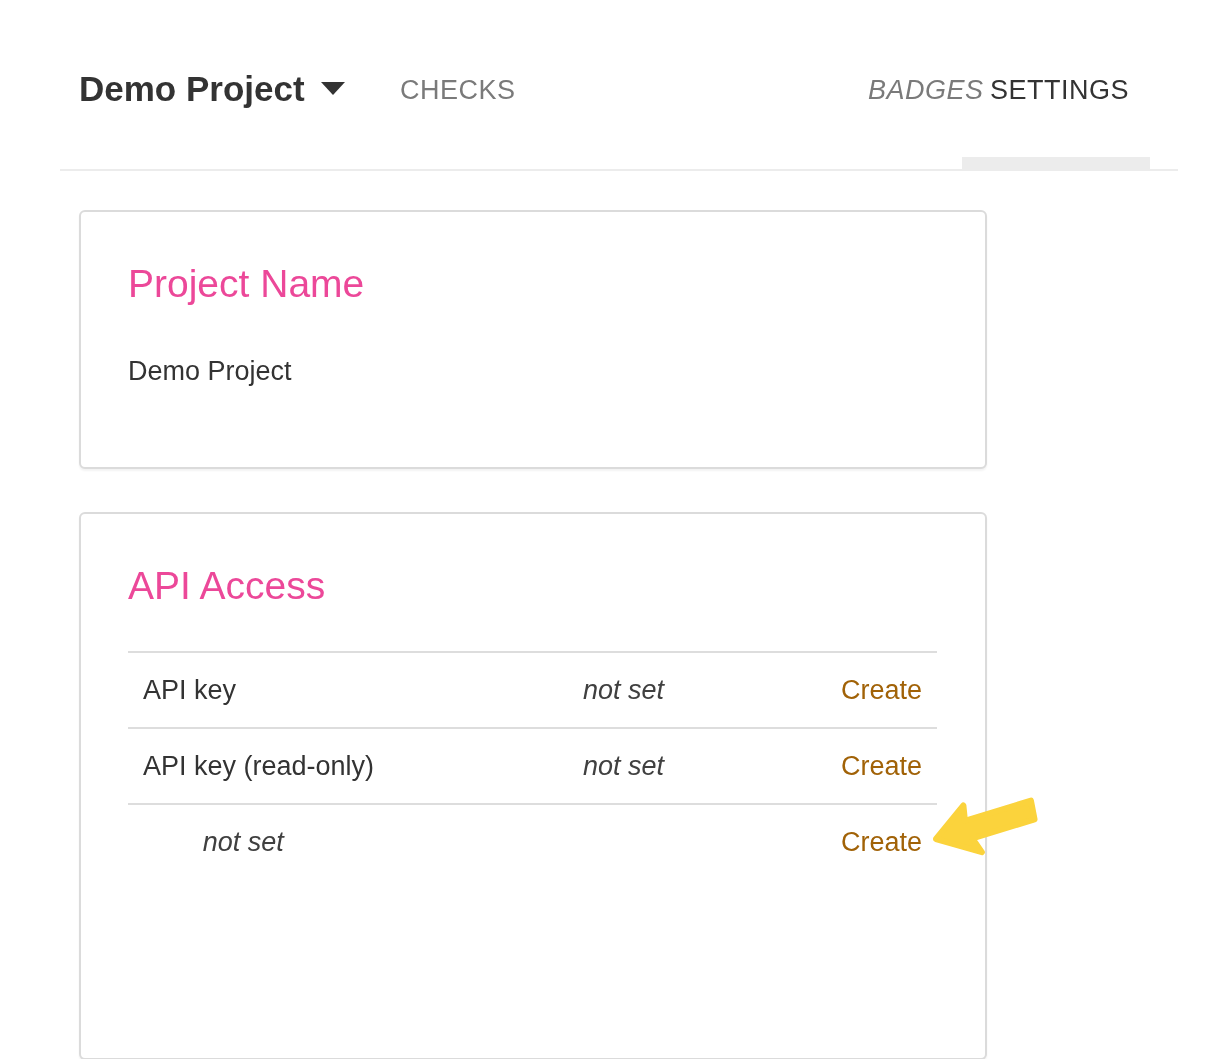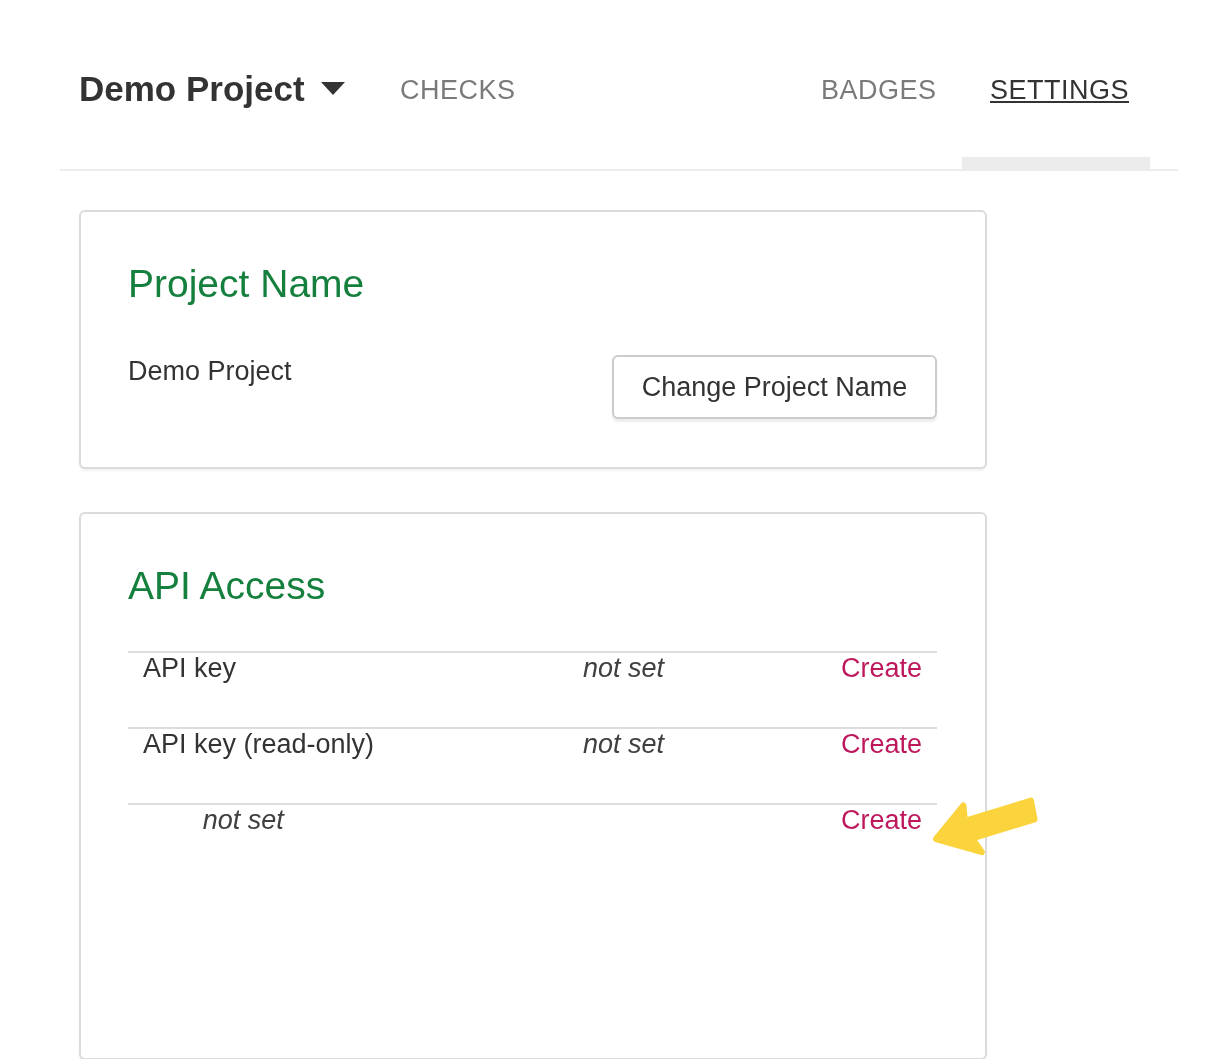--- a/index.html
+++ b/index.html
@@ -44,22 +44,22 @@
     letter-spacing: 0.5px;
     color: #7a7a7a;
     text-decoration: none;
     cursor: pointer;
     white-space: nowrap;
     text-align: right;
   }
   .nav-item.active { color: #333333; }
   .nav-checks       { left: 400px; }
   .nav-integrations { left: 568px; }
-  .nav-badges       { left: 821px; }
-  .nav-settings     { left: 990px; text-decoration: underline; }
+  .nav-badges       { left: 868px; font-style: italic; }
+  .nav-settings     { left: 990px; }
   .nav-line {
     position: absolute;
     left: 60px; top: 169px;
     width: 1118px; height: 2px;
     background: #ececec;
   }
   .tab-indicator {
     position: absolute;
     left: 962px; top: 157px;
     width: 188px; height: 14px;
@@ -76,21 +76,21 @@
     border-radius: 6px;
     box-shadow: 0 2px 2px rgba(0,0,0,0.05);
   }
   .card-project { top: 210px; height: 259px; }
   .card-api     { top: 512px; height: 548px; }
   .card h2 {
     position: absolute;
     left: 47px; top: 50px;
     font-size: 39px;
     font-weight: normal;
-    color: #15803d;
+    color: #ec4899;
     white-space: nowrap;
   }
   .current-name {
     position: absolute;
     left: 47px; top: 144px;
     font-size: 27px;
     color: #333333;
     white-space: nowrap;
   }
   .change-btn {
@@ -109,30 +109,30 @@
   }
 
   
   .api-table {
     position: absolute;
     left: 47px; top: 137px;
     width: 809px;
   }
   .table-row {
     display: flex;
-    align-items: flex-start;
+    align-items: center;
     height: 76px;
     border-top: 2px solid #dddddd;
     font-size: 27px;
   }
   .col-label  { width: 47%; padding-left: 15px; color: #333333; }
   .col-value  { width: 28.5%; text-align: center; font-style: italic; color: #404040; }
   .col-action { flex: 1; text-align: right; padding-right: 15px; }
   .col-action a {
-    color: #be185d;
+    color: #a16207;
     text-decoration: none;
     cursor: pointer;
     margin-top: 28px;
   }
 
   
   .arrow-annotation {
     position: absolute;
     left: 896px; top: 777px;
     width: 200px; height: 110px;
@@ -152,21 +152,20 @@
   <a class="nav-item nav-checks">CHECKS</a>
   <a class="nav-item nav-badges">BADGES</a>
   <a class="nav-item nav-settings active">SETTINGS</a>
 
   <div class="tab-indicator"></div>
   <div class="nav-line"></div>
 
   <section class="card card-project">
     <h2>Project Name</h2>
     <div class="current-name">Demo Project</div>
-    <button class="change-btn">Change Project Name</button>
   </section>
 
   <section class="card card-api">
     <h2>API Access</h2>
 
     <div class="api-table">
 
       <div class="table-row">
         <div class="col-label">API key</div>
         <div class="col-value">not set</div>

